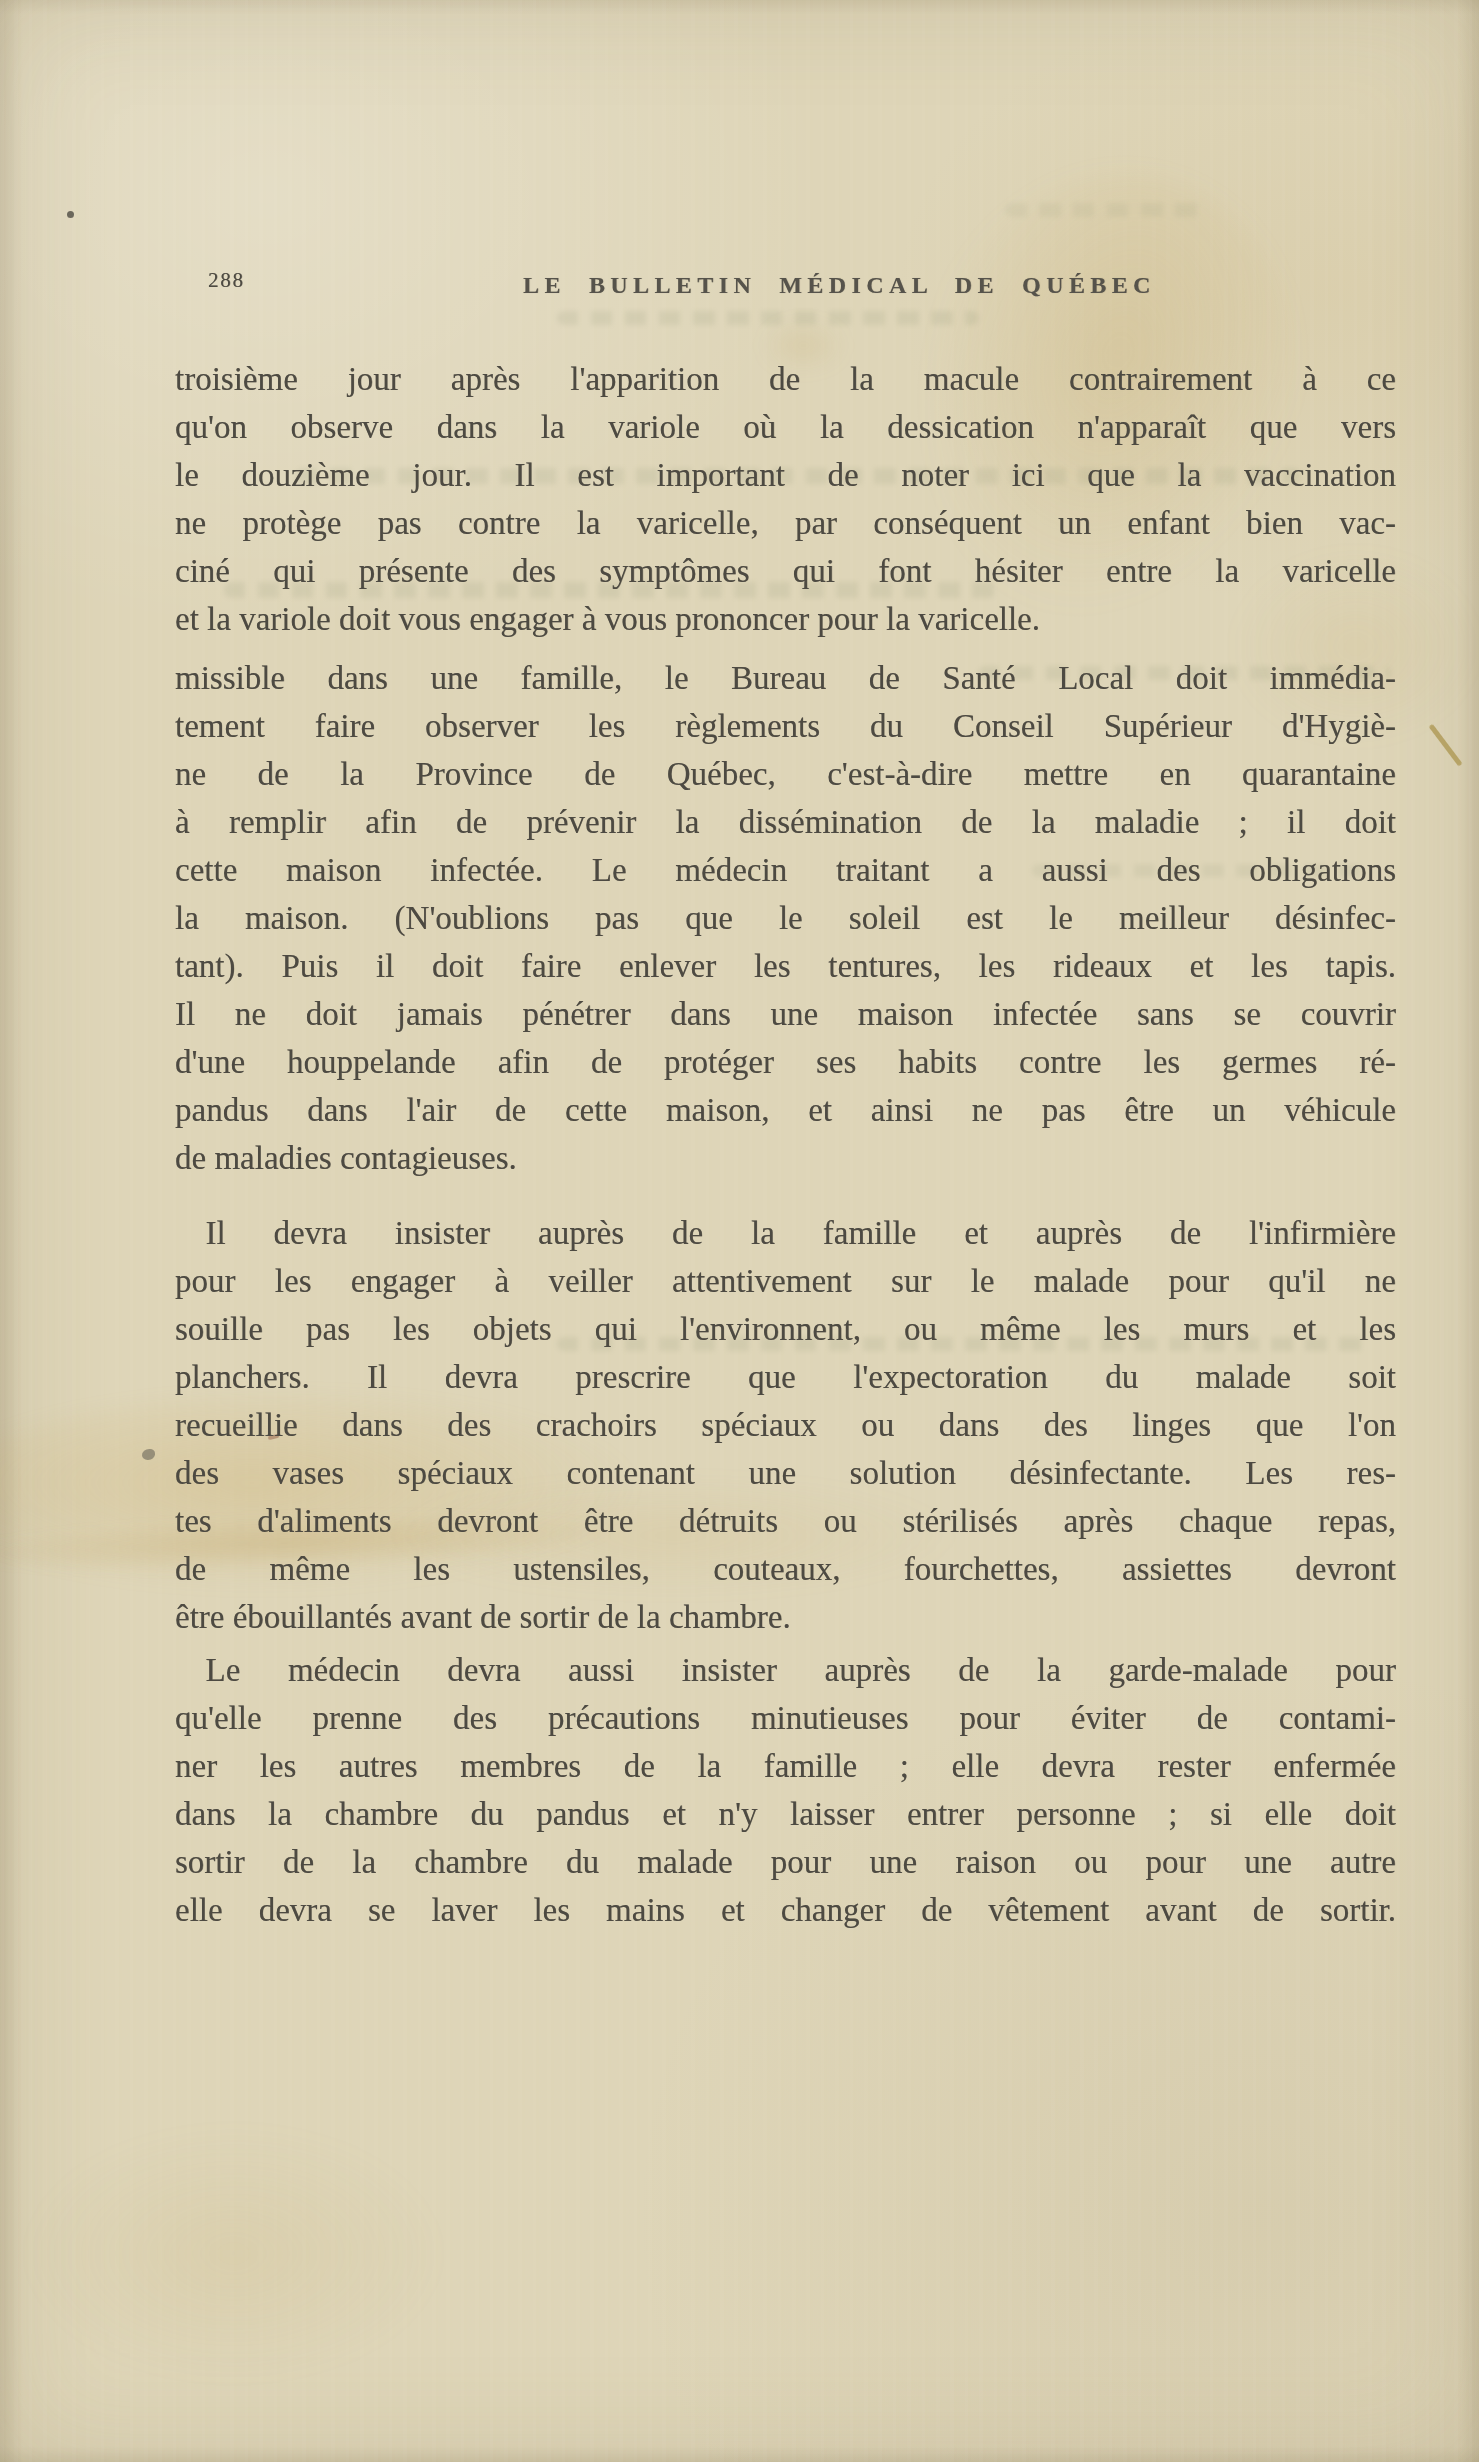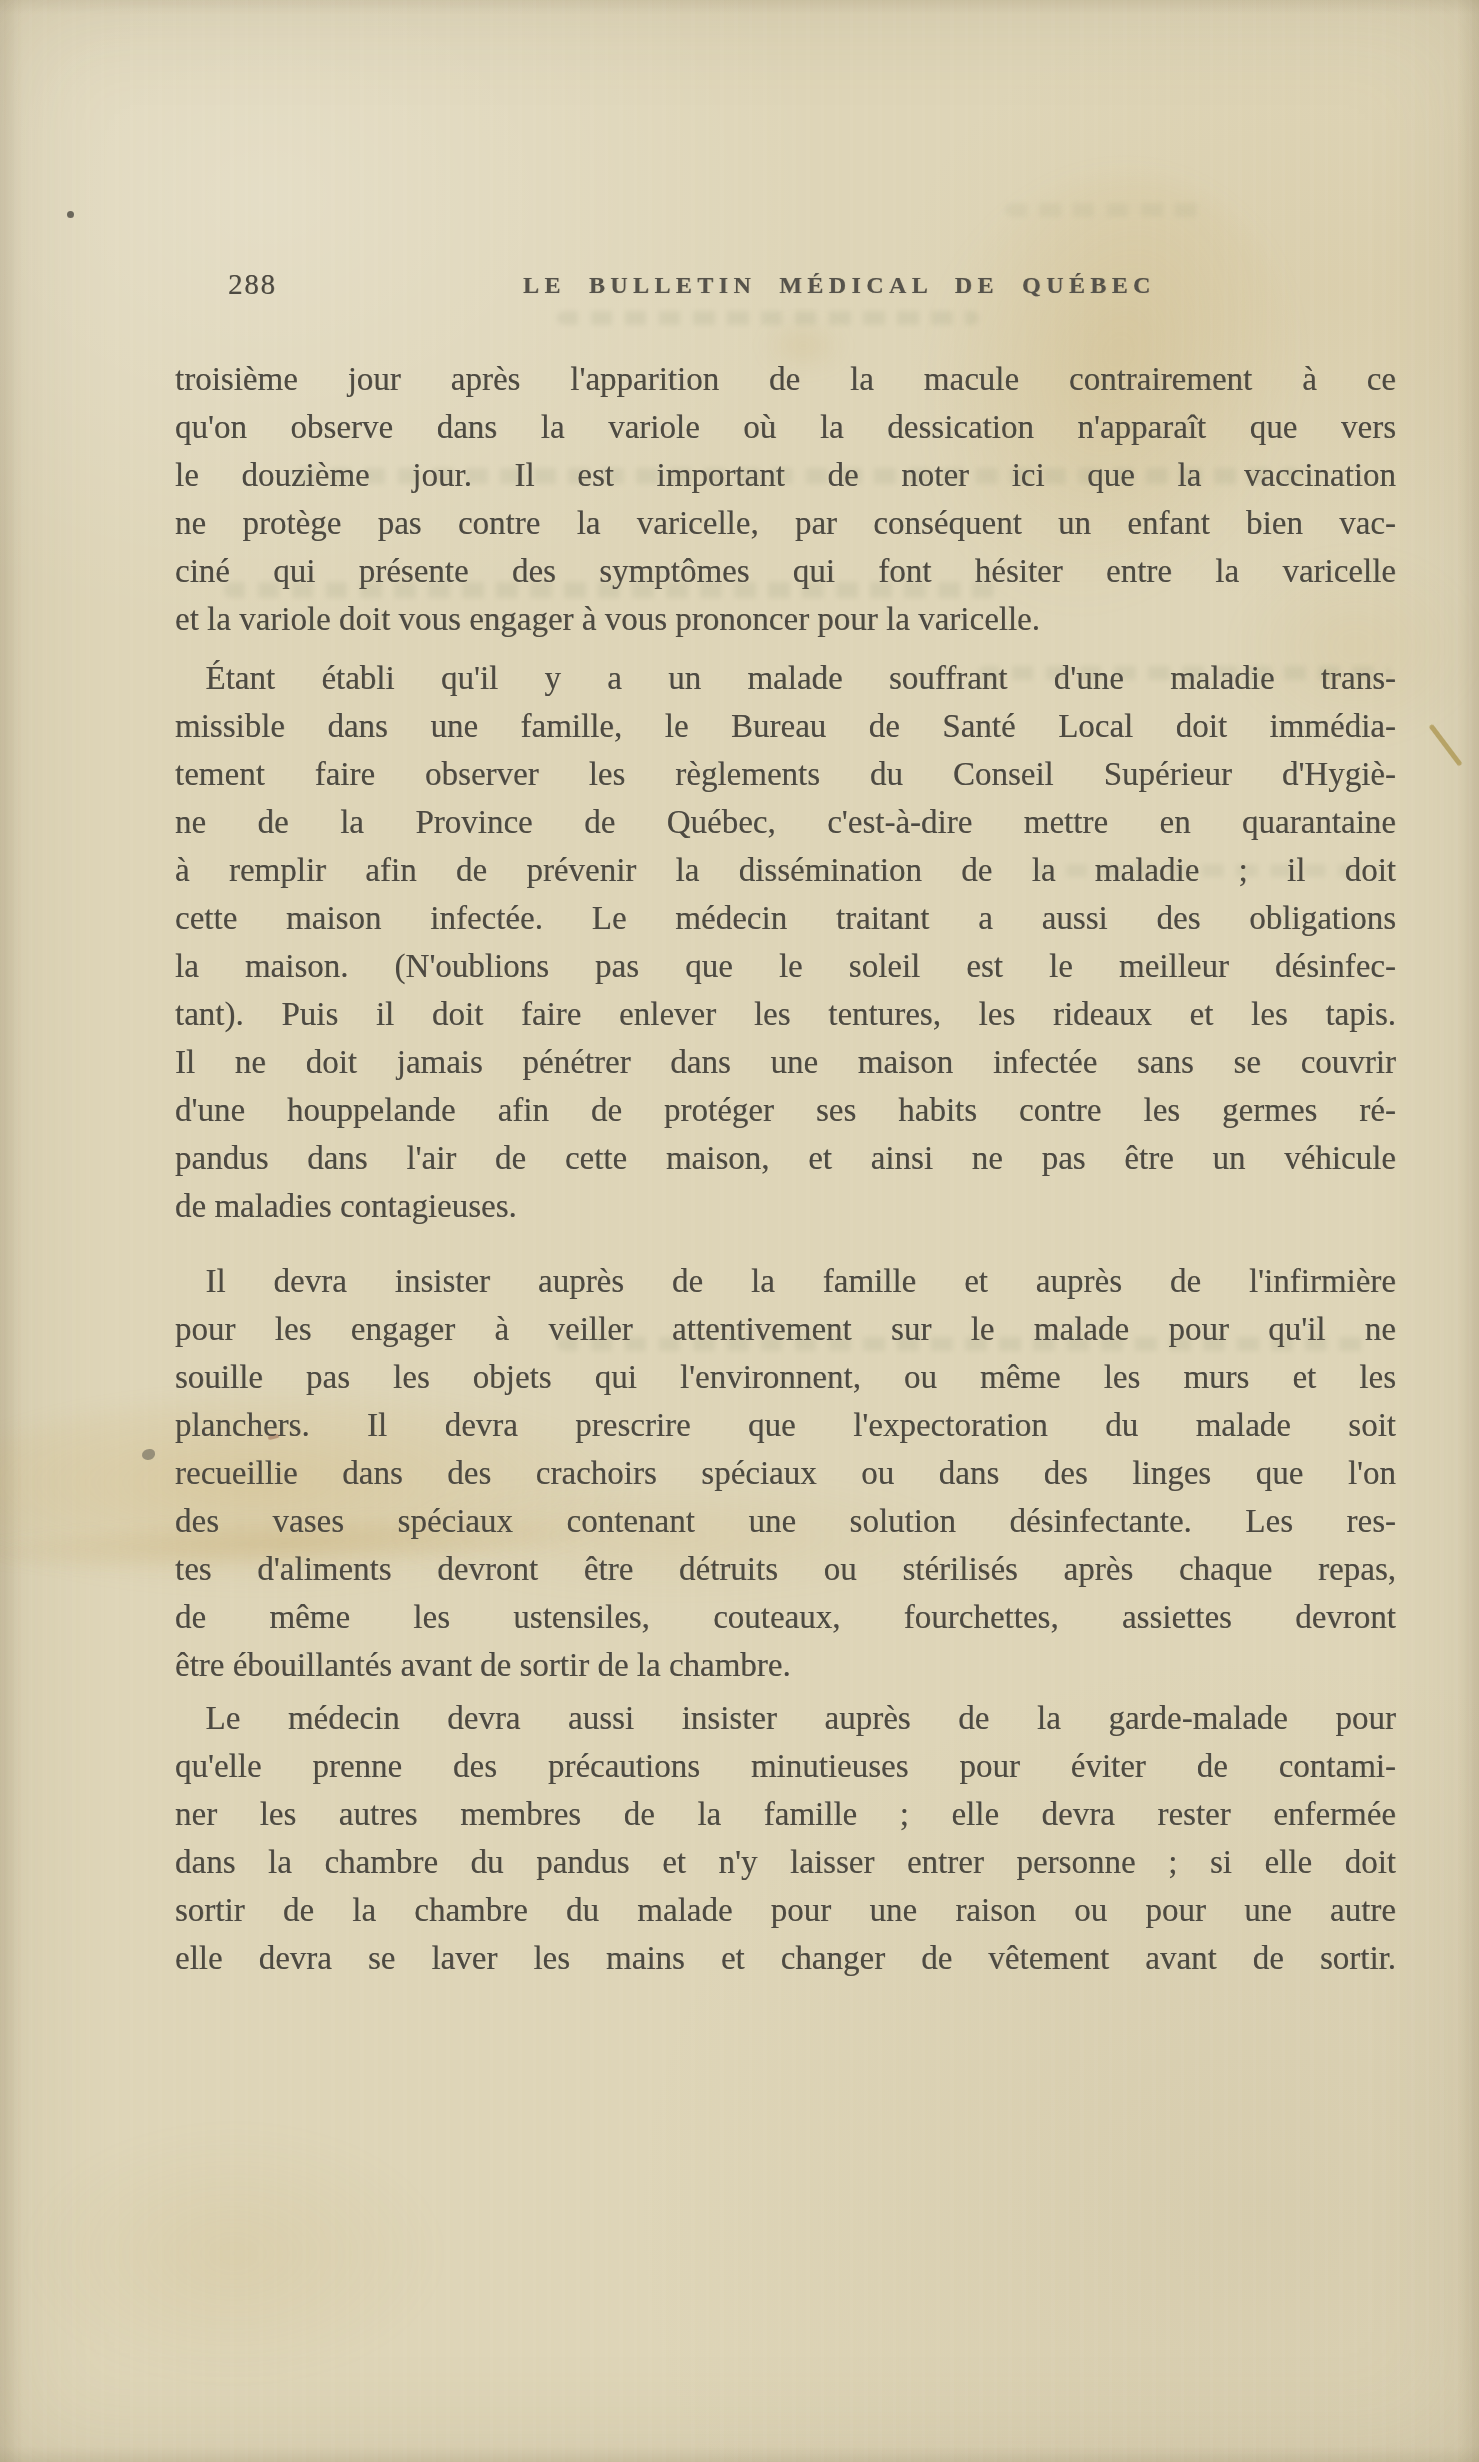--- a/index.html
+++ b/index.html
@@ -35,23 +35,22 @@
   
   .fibers{
     position:absolute;inset:0;pointer-events:none;
     background:repeating-linear-gradient(90deg,
       rgba(255,255,255,0.045) 0 3.6px, rgba(0,0,0,0.012) 3.6px 6.3px, rgba(255,255,255,0) 6.3px 14.4px);
     mix-blend-mode:soft-light;
   }
   .header{position:absolute;top:266px;left:0;width:1479px;height:41px;color:var(--ink);}
   .page-number{
     position:absolute;left:208px;top:1.8px;
-    font-size:29px;letter-spacing:1.8px;color:var(--ink);
+    font-size:21px;letter-spacing:1.8px;color:var(--ink);
     text-shadow:0.4px 0.4px 0.6px rgba(60,56,46,0.45);
-    margin-left:20px;
   }
   .journal-title{
     position:absolute;left:523px;top:6.3px;
     font-size:24px;letter-spacing:5.4px;word-spacing:11.7px;
     color:var(--ink-soft);
     text-shadow:0.4px 0.4px 0.7px rgba(60,56,46,0.40);
     white-space:nowrap;
     font-weight:bold;
   }
   .text-block{
@@ -164,21 +163,20 @@
   <div class="text-block">
       <div class="para">
         <div class="line">troisième jour après l'apparition de la macule contrairement à ce</div>
         <div class="line">qu'on observe dans la variole où la dessication n'apparaît que vers</div>
         <div class="line">le douzième jour. Il est important de noter ici que la vaccination</div>
         <div class="line">ne protège pas contre la varicelle, par conséquent un enfant bien vac-</div>
         <div class="line">ciné qui présente des symptômes qui font hésiter entre la varicelle</div>
         <div class="line last">et la variole doit vous engager à vous prononcer pour la varicelle.</div>
       </div>
       <div class="para" style="margin-top: 10.8px;">
-        <div class="line indent">Étant établi qu'il y a un malade souffrant d'une maladie trans-</div>
         <div class="line">missible dans une famille, le Bureau de Santé Local doit immédia-</div>
         <div class="line">tement faire observer les règlements du Conseil Supérieur d'Hygiè-</div>
         <div class="line">ne de la Province de Québec, c'est-à-dire mettre en quarantaine</div>
         <div class="line">à remplir afin de prévenir la dissémination de la maladie ; il doit</div>
         <div class="line">cette maison infectée. Le médecin traitant a aussi des obligations</div>
         <div class="line">la maison. (N'oublions pas que le soleil est le meilleur désinfec-</div>
         <div class="line">tant). Puis il doit faire enlever les tentures, les rideaux et les tapis.</div>
         <div class="line">Il ne doit jamais pénétrer dans une maison infectée sans se couvrir</div>
         <div class="line">d'une houppelande afin de protéger ses habits contre les germes ré-</div>
         <div class="line">pandus dans l'air de cette maison, et ainsi ne pas être un véhicule</div>

